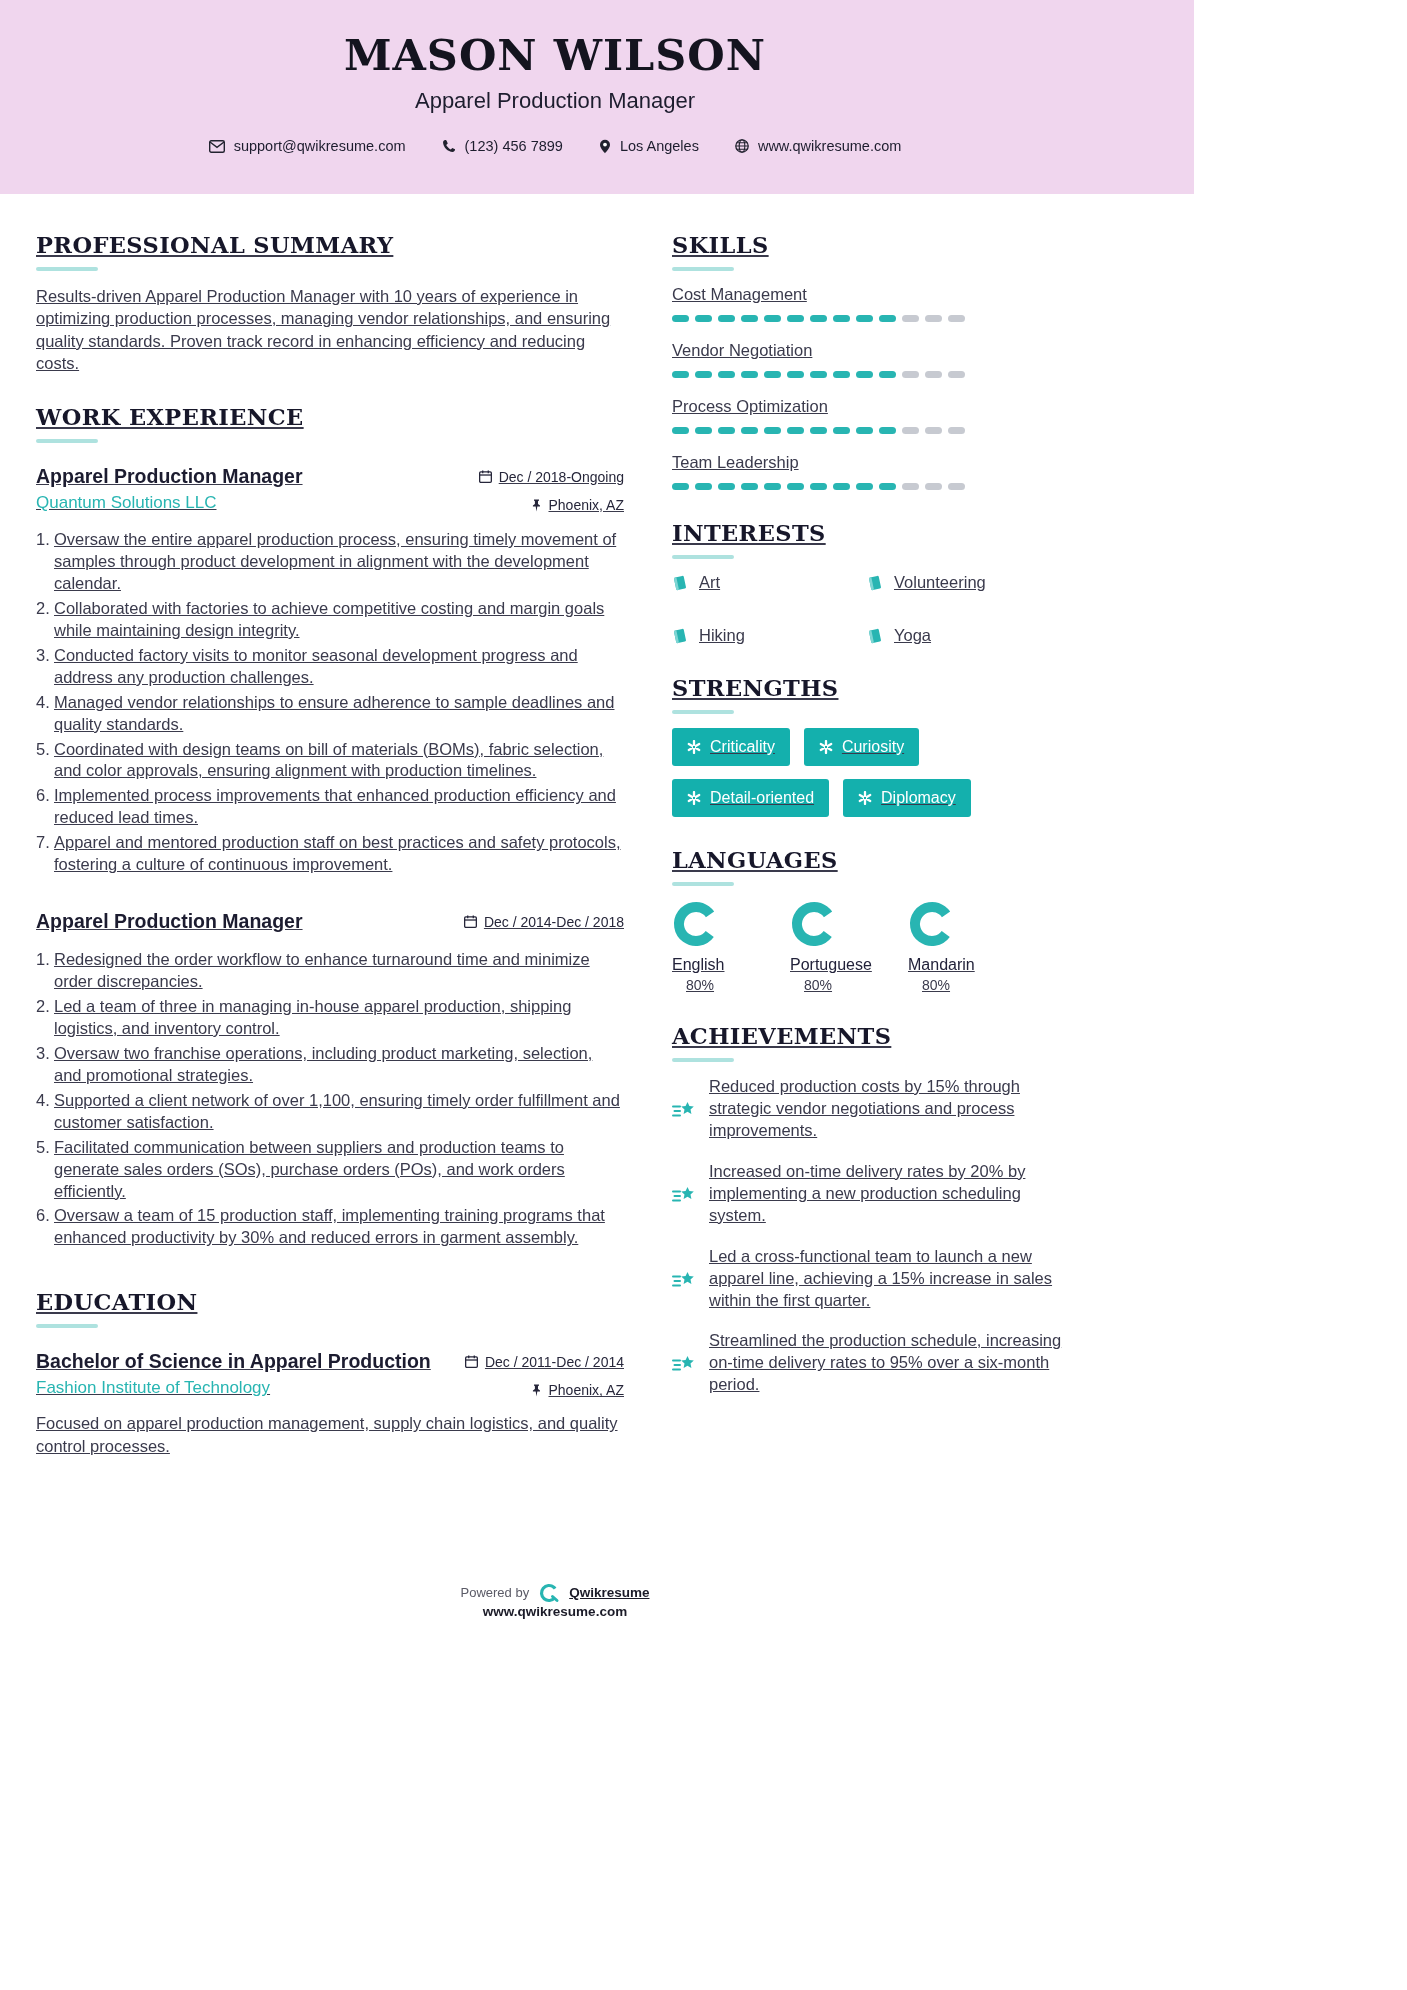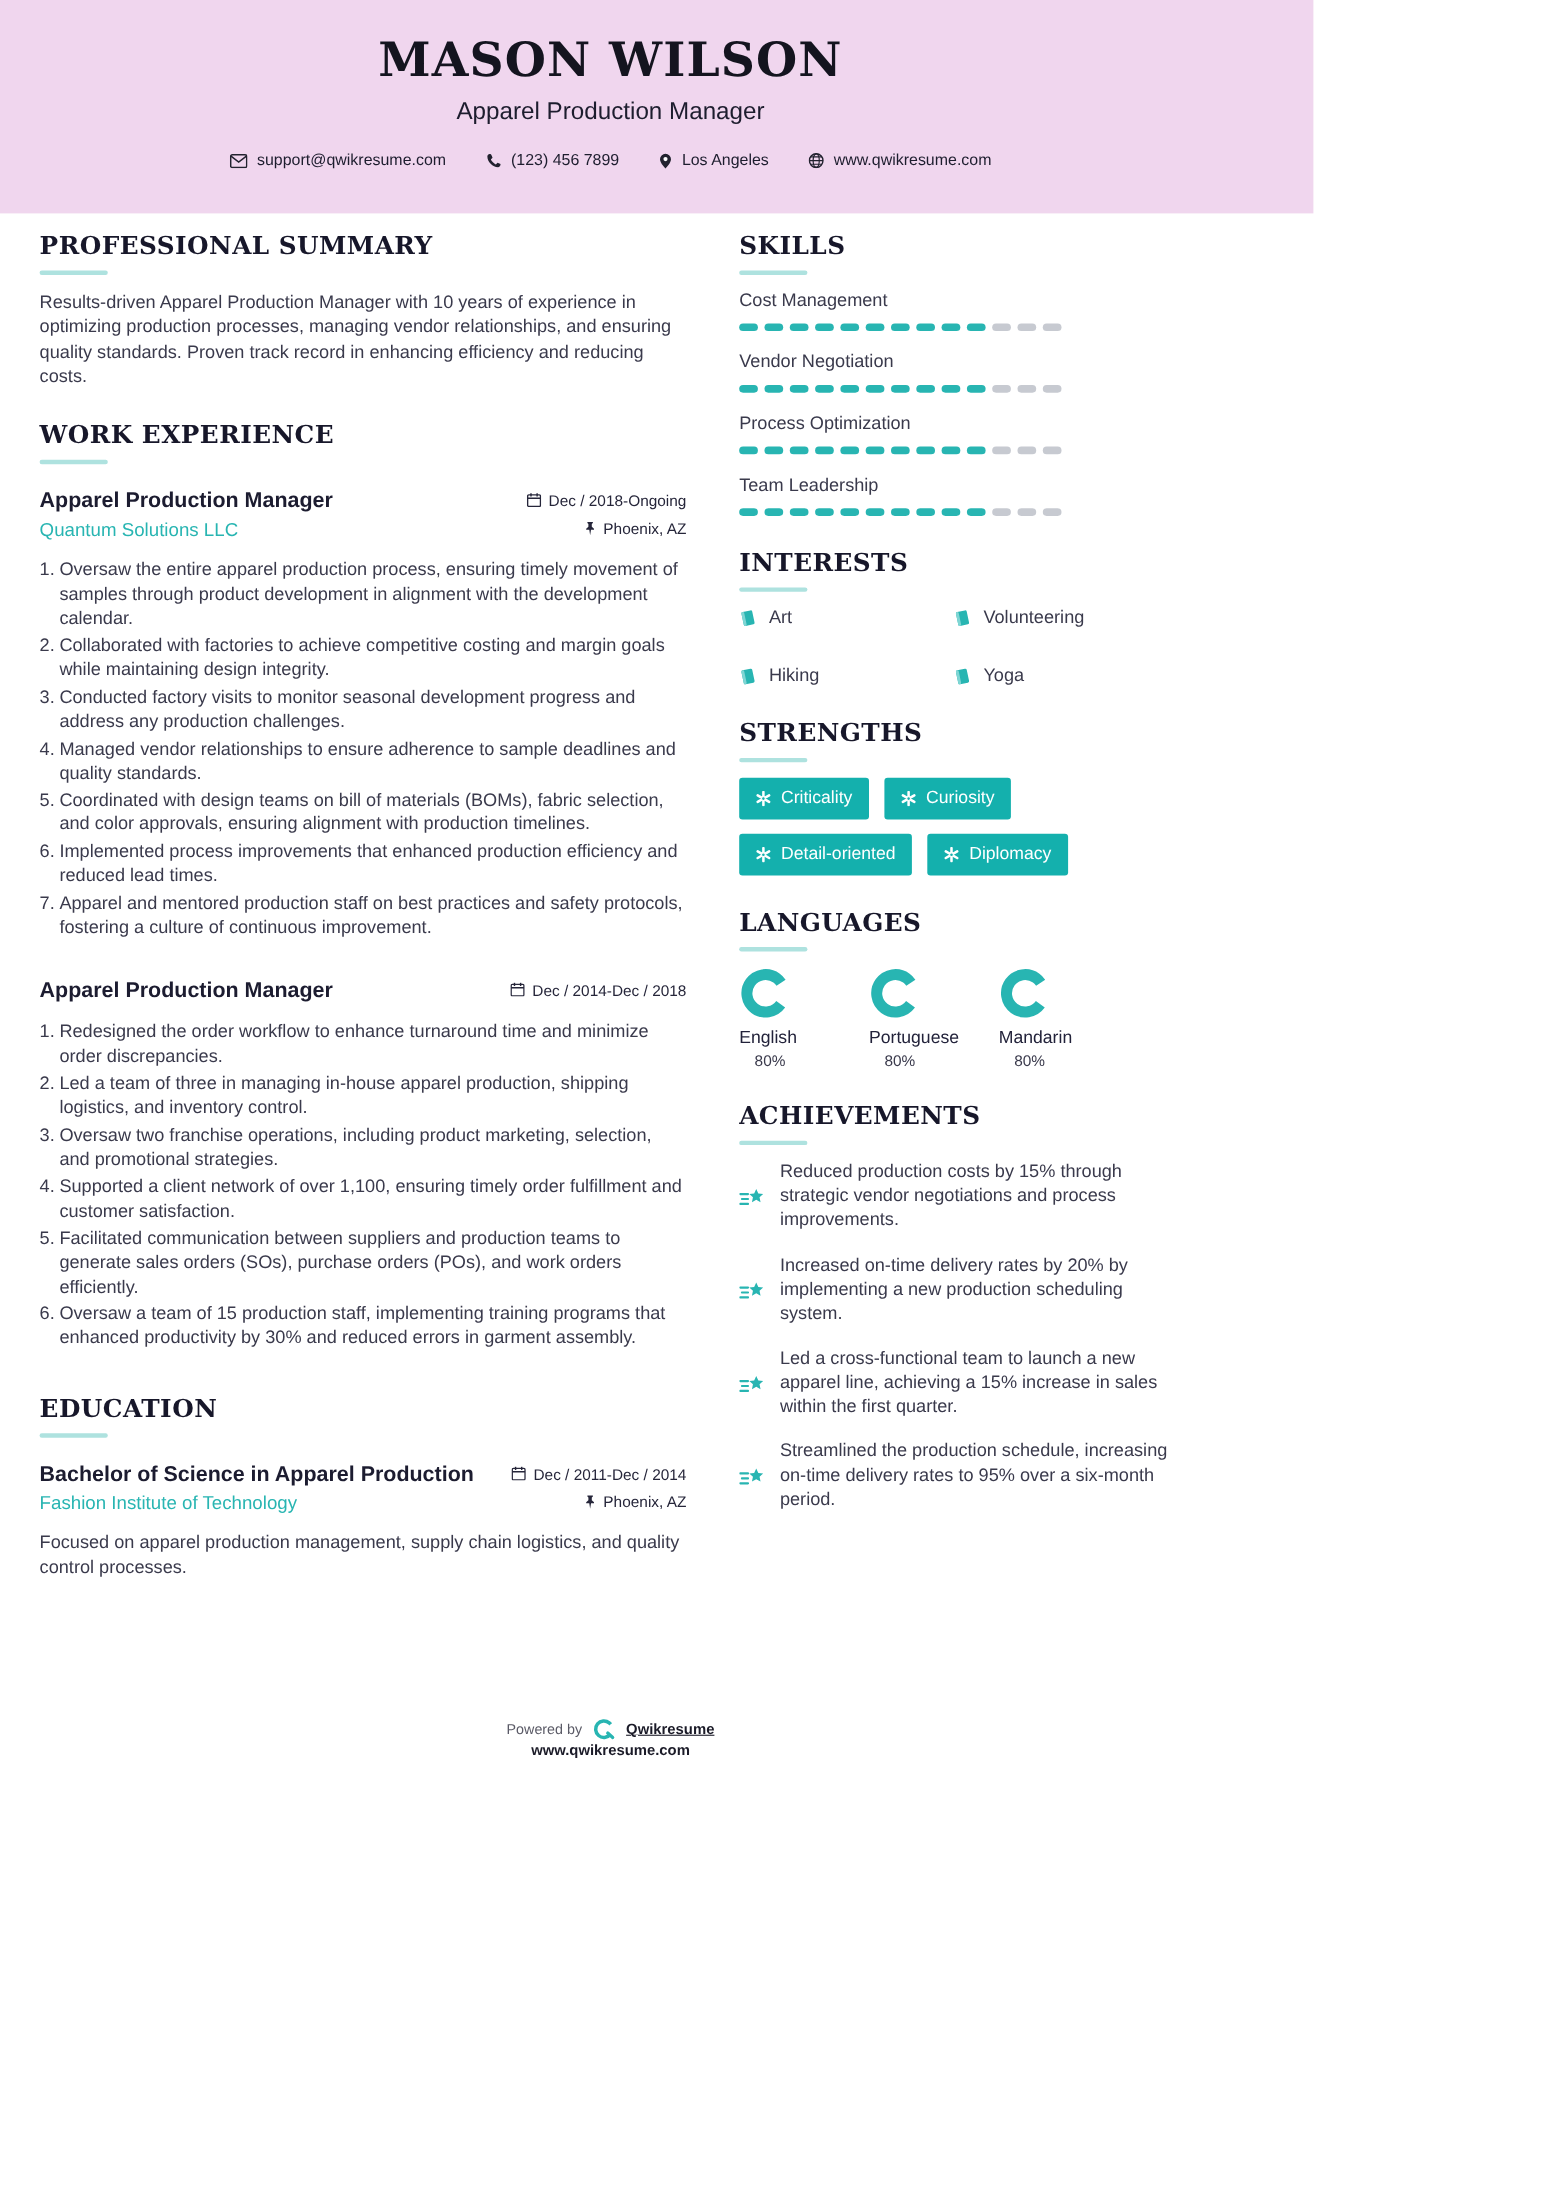--- a/index.html
+++ b/index.html
@@ -14,37 +14,37 @@
   .header{width:100%;background:var(--header-bg);padding:30px 0 40px;}
   .header-inner{width:1110px;text-align:center;}
   .name{font-family:"DejaVu Serif","Liberation Serif",serif;font-weight:700;font-size:43px;letter-spacing:1px;color:#14141f;margin:0;}
   .job-subtitle{font-size:22px;color:#1d1d2e;margin-top:8px;}
   .contact-row{display:flex;justify-content:center;align-items:center;gap:36px;margin-top:24px;font-size:14.5px;color:#1d1d2e;}
   .contact-item{display:flex;align-items:center;gap:9px;}
   .ic{display:inline-flex;align-items:center;justify-content:center;}
   .ic svg{display:block;}
 
   
-  .content{width:1110px;display:flex;gap:48px;padding:17px 0 0 36px;}
+  .content{width:1110px;display:flex;gap:48px;padding:38px 0 0 36px;text-decoration:underline;}
   .col-left{width:588px;flex:none;}
   .col-right{width:390px;flex:none;}
 
   h2.section-h{font-family:"DejaVu Serif","Liberation Serif",serif;font-size:22.5px;font-weight:700;color:var(--heading);letter-spacing:.4px;margin:0 0 14px;padding-bottom:13px;position:relative;}
   h2.section-h::after{content:"";position:absolute;left:0;bottom:0;width:62px;height:4px;border-radius:2px;background:var(--accent-light);}
   section{margin-bottom:30px;}
 
   .body-text{font-size:16.5px;line-height:1.35;margin:4px 0 0;}
 
   
   .job{margin-top:22px;}
   .job + .job{margin-top:34px;}
   .job-head{display:flex;justify-content:space-between;align-items:baseline;}
   .job-title{font-size:19.5px;font-weight:700;color:#1c1c30;margin:0;font-family:"Liberation Sans",sans-serif;}
   .meta{display:inline-flex;align-items:center;gap:7px;font-size:14px;color:#26263a;white-space:nowrap;}
-  .job-sub{display:flex;justify-content:space-between;align-items:flex-start;margin-top:5px;}
+  .job-sub{display:flex;justify-content:space-between;align-items:flex-end;margin-top:5px;}
   .company{color:var(--accent);font-size:17px;}
   .bullets{counter-reset:b;margin:16px 0 0;padding:0;list-style:none;}
   .bullets li{counter-increment:b;position:relative;padding-left:18px;margin-bottom:3px;font-size:16.5px;line-height:1.33;}
   .bullets li::before{content:counter(b) ".";position:absolute;left:0;}
 
   
   .skill{margin-bottom:19px;}
   .skill-name{font-size:16.5px;margin-bottom:11px;}
   .dashbar{display:flex;gap:6px;}
   .dash{width:17px;height:7px;border-radius:3.5px;background:var(--dash-gray);flex:none;}

